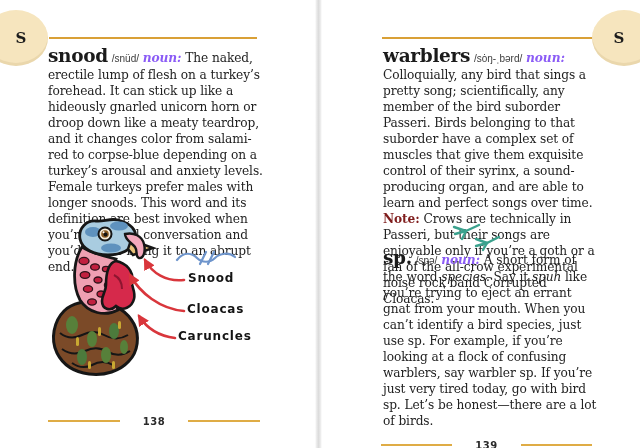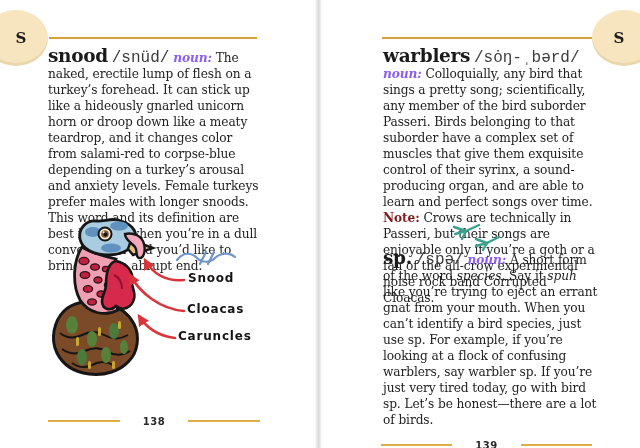--- a/index.html
+++ b/index.html
@@ -36,22 +36,22 @@
   .rule-right{left:382px;width:210px;}
 
   
   .entry{position:absolute;width:216px;}
   .entry p{margin:0;font-size:12.2px;line-height:16px;letter-spacing:-0.1px;}
   .headword{
     font-family:"DejaVu Serif",serif;font-weight:700;font-size:18.5px;
     line-height:16px;letter-spacing:-0.3px;color:#1b1b1b;
   }
   .pron{
-    font-family:Liberation Mono, monospace;
-    font-size:16px;color:#3c3c3c;letter-spacing:0;
+    font-family:Liberation Sans, sans-serif;
+    font-size:10px;color:#3c3c3c;letter-spacing:0;
   }
   .pos{font-weight:700;font-style:italic;color:#8b5cf6;}
   .seg-italic{font-style:italic;}
   .seg-note{font-weight:700;color:#7f1d1d;}
 
   .entry-snood{left:48px;top:48px;}
   .entry-songbird{left:383px;top:48px;}
   .entry-sp{left:383px;top:250px;}
 
   

